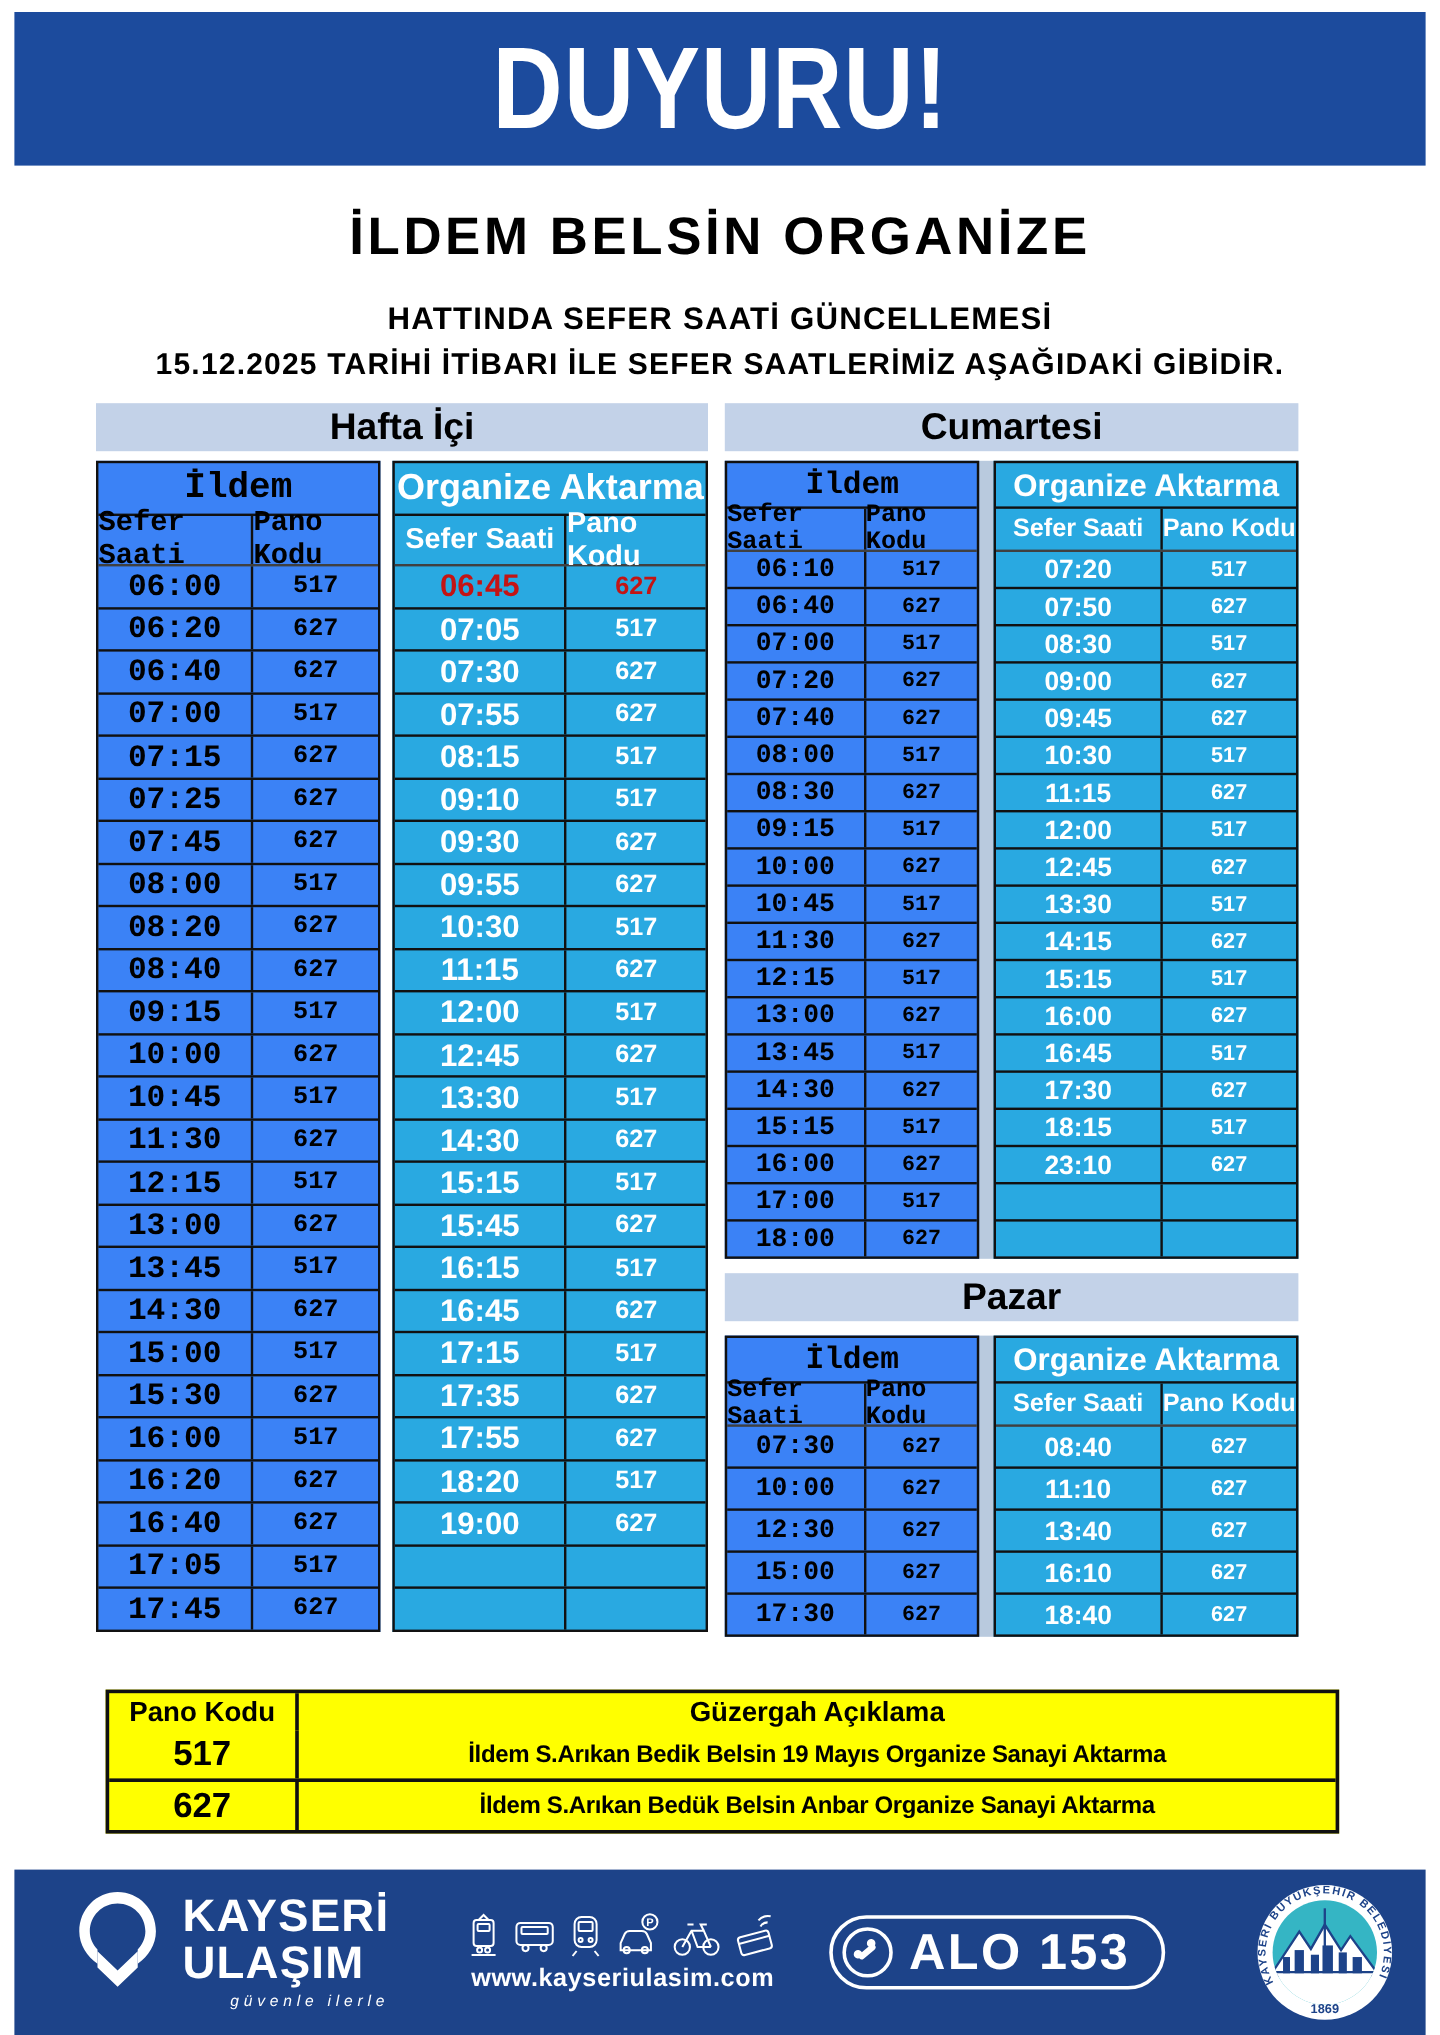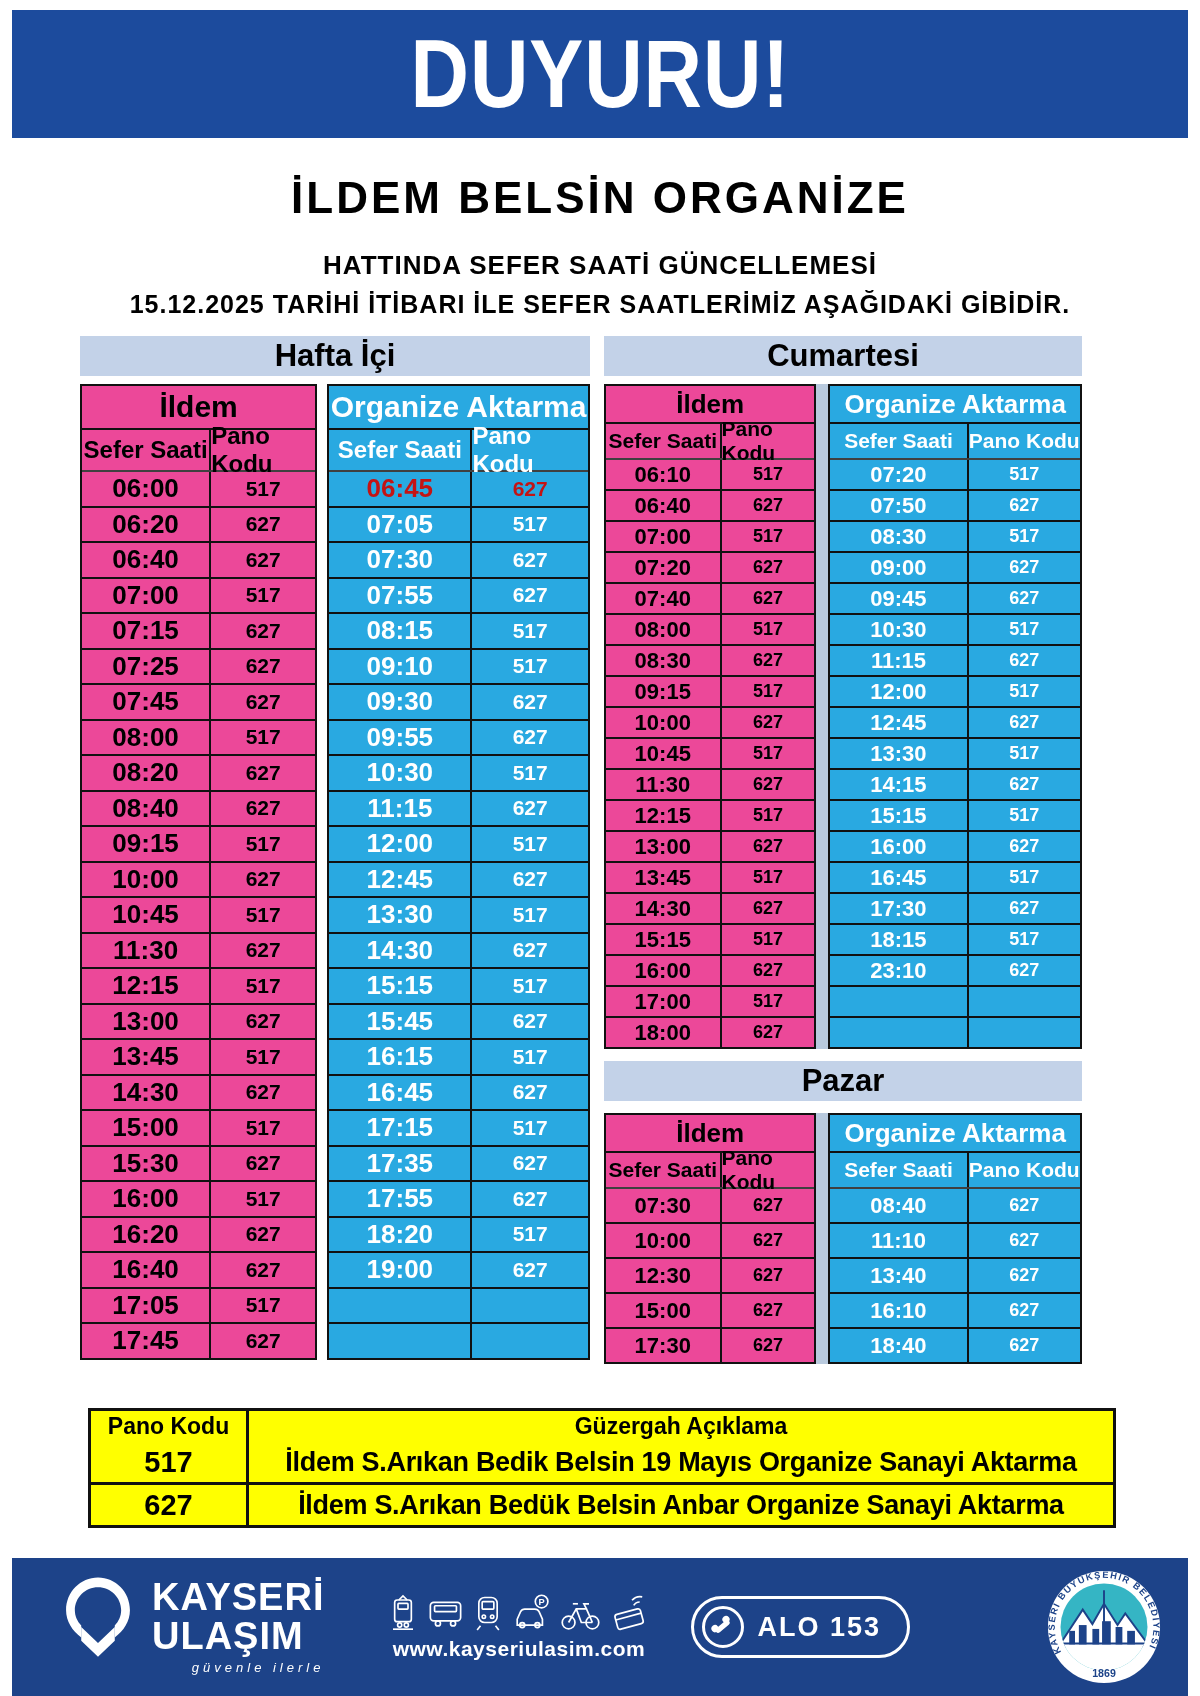--- a/index.html
+++ b/index.html
@@ -23,21 +23,21 @@
   .head .sub2{margin-top:10px;font-size:25px;line-height:28px;font-weight:bold;letter-spacing:1px;}
   
   .content{display:flex;gap:14px;margin:18px 0 0 80px;height:1024px;}
   .col-left{width:510px;}
   .col-right{width:478px;}
   .band{height:40px;background:#c3d2e8;display:flex;align-items:center;justify-content:center;
         font-weight:bold;font-size:31px;}
   .pair{display:flex;gap:10px;margin-top:8px;}
   .col-right .pair{gap:12px;background:#b9cade;}
   .sched-table{border:2px solid #111;}
-  .yellow{background:#ec4899;color:#000;}
+  .yellow{background:#3b82f6;color:#000;font-family:Liberation Mono, monospace;}
   .blue{background:#29a9e1;color:#fff;}
   .group-hdr{display:flex;align-items:center;justify-content:center;font-weight:bold;border-bottom:2px solid #111;}
   .sub-hdr{display:flex;font-weight:bold;border-bottom:2px solid #404040;}
   .sub-hdr .h-time{width:55%;border-right:2px solid #111;display:flex;align-items:center;justify-content:center;}
   .sub-hdr .h-code{width:45%;display:flex;align-items:center;justify-content:center;}
   .row{display:flex;font-weight:bold;border-bottom:2px solid #111;}
   .rows .row:last-child{border-bottom:none;}
   .cell{display:flex;align-items:center;justify-content:center;}
   .cell.time{width:55%;border-right:2px solid #111;}
   .cell.code{width:45%;}
@@ -66,37 +66,37 @@
   .sun .cell.code{font-size:18px;}
   
   .legend{margin:48px 0 0 88px;width:1022px;border:3px solid #111;background:#ffff00;font-weight:bold;}
   .legend .lrow{display:flex;}
   .legend .lrow + .lrow{border-top:3px solid #111;}
   .legend .c1{width:155px;border-right:3px solid #111;display:flex;align-items:center;justify-content:center;}
   .legend .c2{flex:1;display:flex;align-items:center;justify-content:center;}
   .legend .hdr{height:31px;font-size:23px;}
   .legend .data{height:40px;}
   .legend .data .c1{font-size:29px;}
-  .legend .data .c2{font-size:27px;letter-spacing:-0.3px;}
+  .legend .data .c2{font-size:20px;letter-spacing:-0.3px;}
   
   .footer{margin:30px 12px 0;height:138px;background:#1d4389;position:relative;
           display:flex;align-items:center;color:#fff;}
   .brand{display:flex;align-items:center;gap:14px;margin-left:46px;}
   .brand-text div{font-size:38px;line-height:39px;font-weight:bold;letter-spacing:1px;}
   .brand-text .tagline{font-size:13px;line-height:18px;font-weight:normal;font-style:italic;
                        letter-spacing:4px;text-align:right;margin-top:3px;}
   .mid{margin-left:64px;text-align:center;}
   .icons{display:flex;align-items:flex-end;gap:9px;justify-content:center;}
   .icons svg{display:block;}
   .website{font-size:21px;font-weight:bold;margin-top:6px;letter-spacing:.5px;}
   .alo-pill{margin-left:42px;border:3px solid #fff;border-radius:34px;height:56px;
             display:flex;align-items:center;gap:13px;padding:0 26px 0 8px;}
   .phone-circle{width:42px;height:42px;border:3px solid #fff;border-radius:50%;
                 display:flex;align-items:center;justify-content:center;box-sizing:border-box;}
-  .alo-label{font-size:27px;font-weight:bold;letter-spacing:2px;}
+  .alo-label{font-size:42px;font-weight:bold;letter-spacing:2px;}
   .seal{position:absolute;right:26px;top:11px;}
 </style>
 </head>
 <body>
 
 <div class="banner">
   <span>DUYURU!</span>
 </div>
 
 <div class="head">

